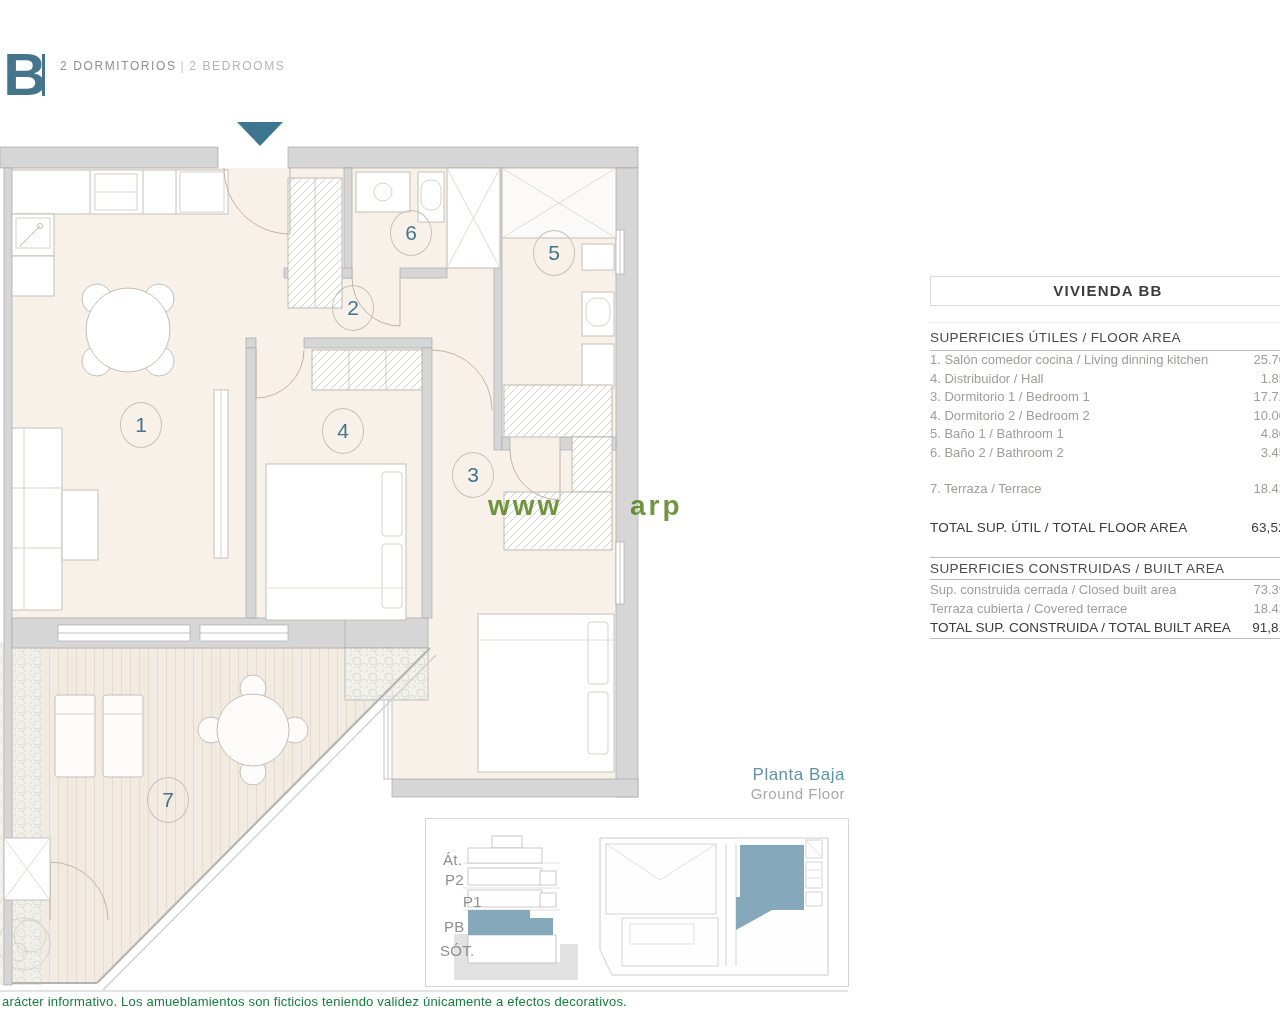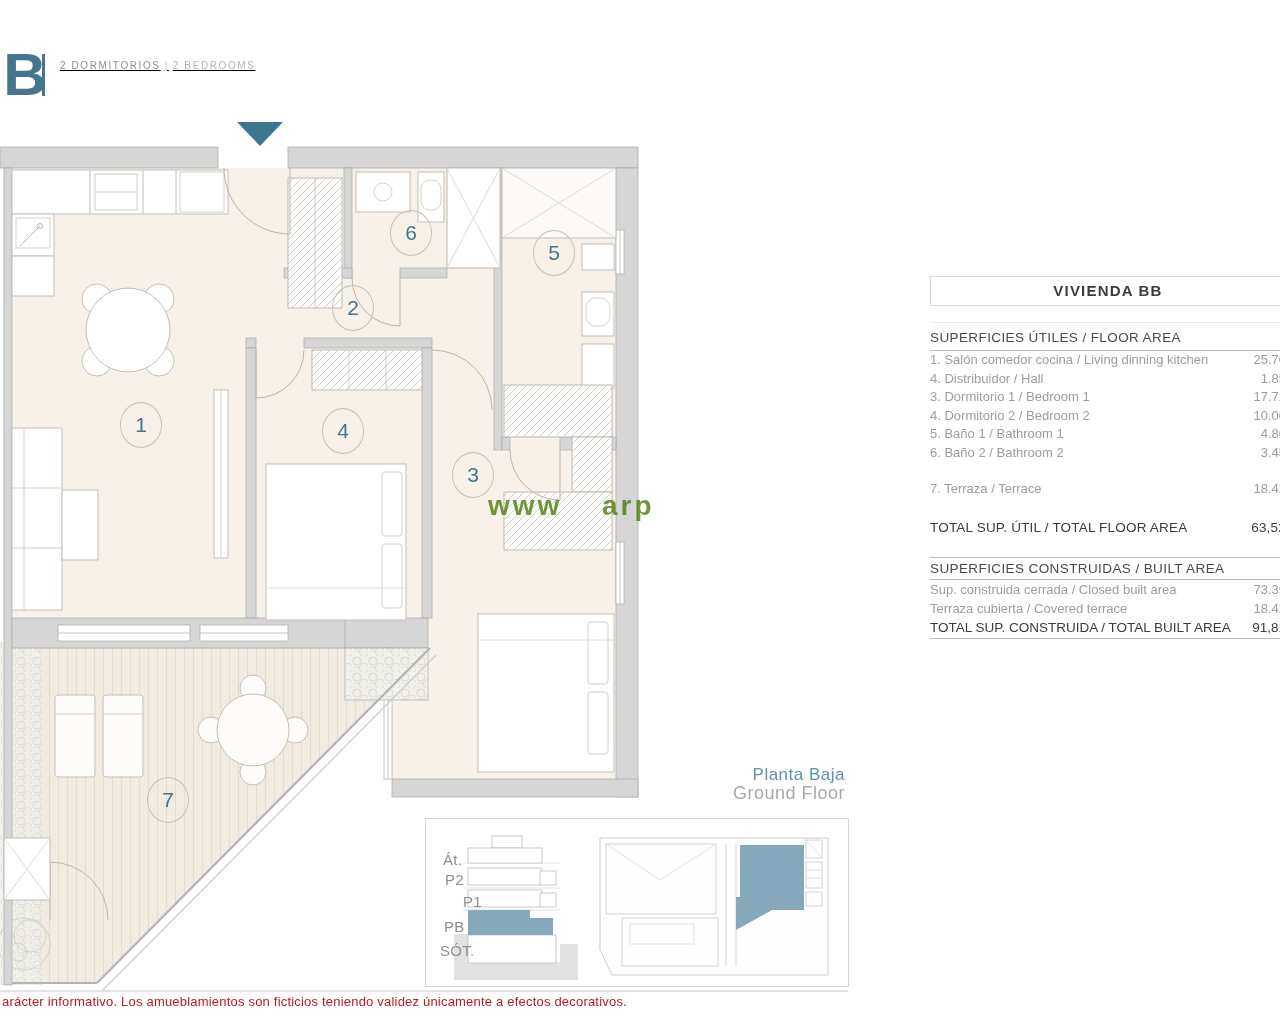--- a/index.html
+++ b/index.html
@@ -9,21 +9,21 @@
     font-family:"Liberation Sans", sans-serif;
   }
   .abs{position:absolute;}
 
   
   .hdr-logo{
     left:-42px;top:40px;font-size:60px;font-weight:bold;color:#44758d;
     letter-spacing:2px;
   }
   .hdr-divider{left:42px;top:54px;width:3px;height:42px;background:#44758d;}
-  .hdr-lines{left:60px;top:56px;font-size:10px;letter-spacing:1.6px;line-height:20px;white-space:nowrap;text-decoration:underline;}
+  .hdr-lines{left:60px;top:56px;font-size:12px;letter-spacing:1.6px;line-height:20px;white-space:nowrap;}
   .hl-gray{color:#8f8f8f;}
   .hl-light{color:#b5b5b5;}
   .hl-sep{color:#c3c3c3;padding:0 4px;}
   .hl-teal{color:#44758d;}
 
   
   .room-circle{
     width:40px;height:44px;border:1px solid #c6c0b8;border-radius:50%;
     color:#44758d;font-size:21px;display:flex;align-items:center;justify-content:center;
     background:transparent;
@@ -49,28 +49,28 @@
   .built-top{height:1px;background:#b9b9b9;margin-top:20px;}
   .built-head{margin-top:3px;font-size:13.5px;color:#4a4a4a;letter-spacing:.4px;line-height:16px;}
   .built-under{height:1px;background:#b9b9b9;margin-top:2px;}
   .brow{display:flex;justify-content:space-between;line-height:19px;}
   .btotal{display:flex;justify-content:space-between;line-height:19px;font-size:13.5px;color:#3b3b3b;}
   .built-bottom{height:1px;background:#b9b9b9;margin-top:1px;}
 
   
   .floor-label{right:435px;top:765px;text-align:right;line-height:19px;}
   .fl-es{color:#5f92a7;font-size:17px;letter-spacing:.5px;}
-  .fl-en{color:#a9a9a9;font-size:18px;letter-spacing:.5px;}
+  .fl-en{color:#a9a9a9;font-size:15px;letter-spacing:.5px;}
 
   
   .inset-box{left:425px;top:818px;width:422px;height:167px;border:1px solid #d5d5d5;background:#fff;}
   .inset-label{font-size:15px;color:#8f8f8f;letter-spacing:.3px;}
 
   
-  .disclaimer{left:2px;top:994px;font-size:13px;color:#b91c1c;letter-spacing:.2px;white-space:nowrap;}
+  .disclaimer{left:2px;top:994px;font-size:13px;color:#15803d;letter-spacing:.2px;white-space:nowrap;}
 </style>
 </head>
 <body>
 
 <svg class="abs" style="left:0;top:0;" width="1280" height="1024" viewBox="0 0 1280 1024">
   <defs>
     <pattern id="deck" width="9" height="12" patternUnits="userSpaceOnUse">
       <rect width="9" height="12" fill="#f2ebe2"></rect>
       <line x1="4.5" y1="0" x2="4.5" y2="12" stroke="#e4dacd" stroke-width="1"></line>
     </pattern>
@@ -297,21 +297,21 @@
 
 <div class="abs room-circle" style="left:120px;top:402px;">1</div>
 <div class="abs room-circle" style="left:332px;top:285px;">2</div>
 <div class="abs room-circle" style="left:452px;top:452px;">3</div>
 <div class="abs room-circle" style="left:322px;top:408px;">4</div>
 <div class="abs room-circle" style="left:533px;top:230px;">5</div>
 <div class="abs room-circle" style="left:390px;top:210px;">6</div>
 <div class="abs room-circle" style="left:147px;top:777px;">7</div>
 
 <div class="abs wm" style="left:488px;top:490px;">www</div>
-<div class="abs wm" style="left:602px;top:490px;">arp</div>
+<div class="abs wm" style="left:630px;top:490px;">arp</div>
 
 <div class="abs panel">
   <div class="vbox">VIVIENDA BB</div>
   <div class="thinline"></div>
 
   <div class="sec-head">SUPERFICIES ÚTILES / FLOOR AREA</div>
   <div class="sec-underline"></div>
 
   <div class="prow">
       <span>1. Salón comedor cocina / Living dinning kitchen</span>

